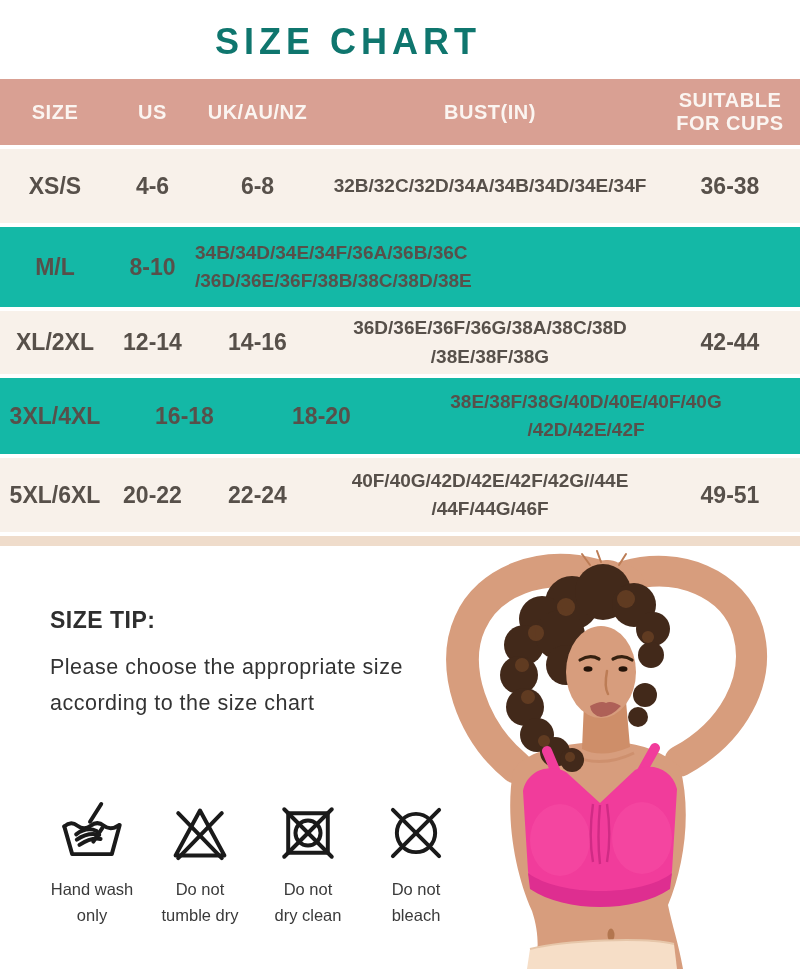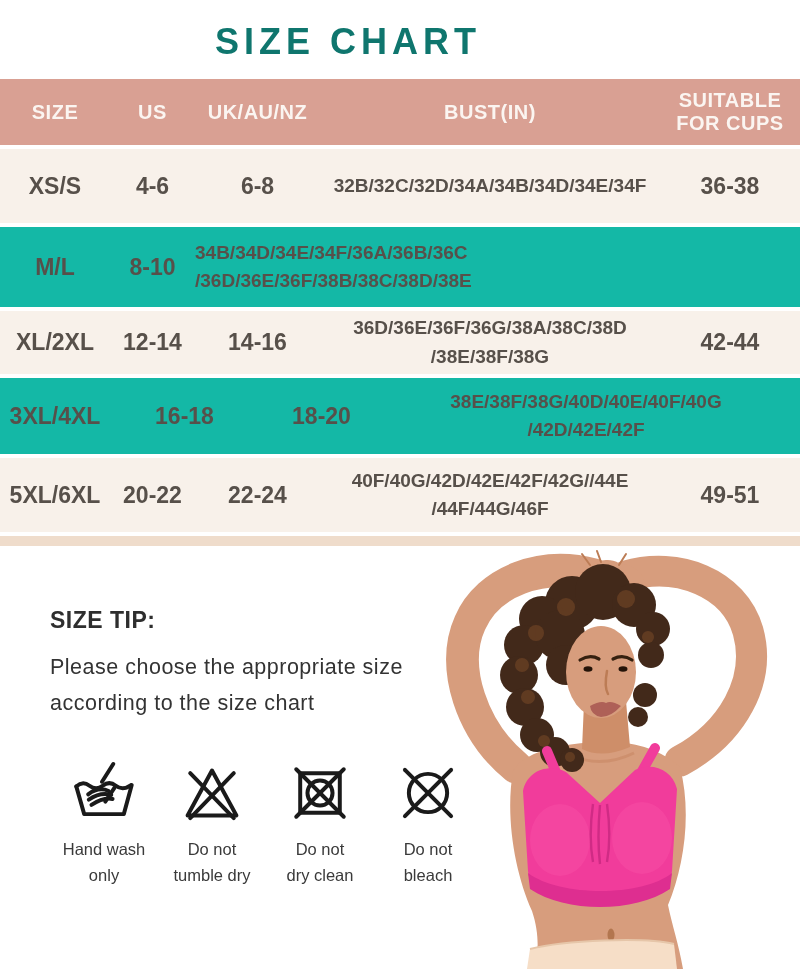--- a/index.html
+++ b/index.html
@@ -38,22 +38,22 @@
   
   .size-tip { position:absolute; left:50px; top:607px; color:#2E2E2E; }
   .size-tip .tip-heading { font-size:23px; font-weight:bold; margin:0 0 15px 0; letter-spacing:0.5px; }
   .size-tip .tip-body {
     margin:0; font-size:21.5px; line-height:36px;
     white-space:pre-line; letter-spacing:0.5px; color:#333333;
   }
 
   
   .care {
-    position:absolute; left:38px; top:760px; width:444px;
-    display:flex; justify-content:flex-end;
+    position:absolute; left:38px; top:800px; width:444px;
+    display:flex; justify-content:flex-start;
   }
   .care-item { width:108px; display:flex; flex-direction:column; align-items:center; }
   .care-item svg { width:66px; height:66px; display:block; }
   .care-item svg path, .care-item svg circle, .care-item svg rect, .care-item svg line {
     stroke:#1A1A1A; fill:none; stroke-linecap:round; stroke-linejoin:round;
   }
   .care-label {
     margin-top:11px; font-size:16.5px; line-height:1.55;
     color:#3A3A3A; text-align:center; white-space:pre-line;
   }

